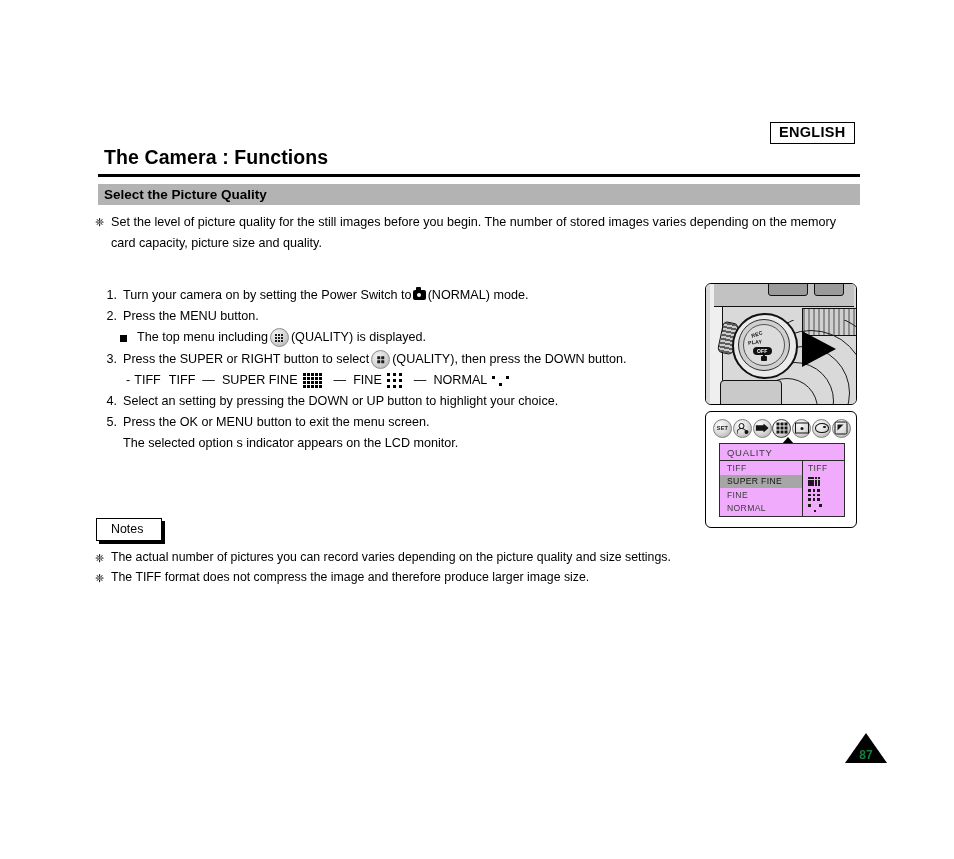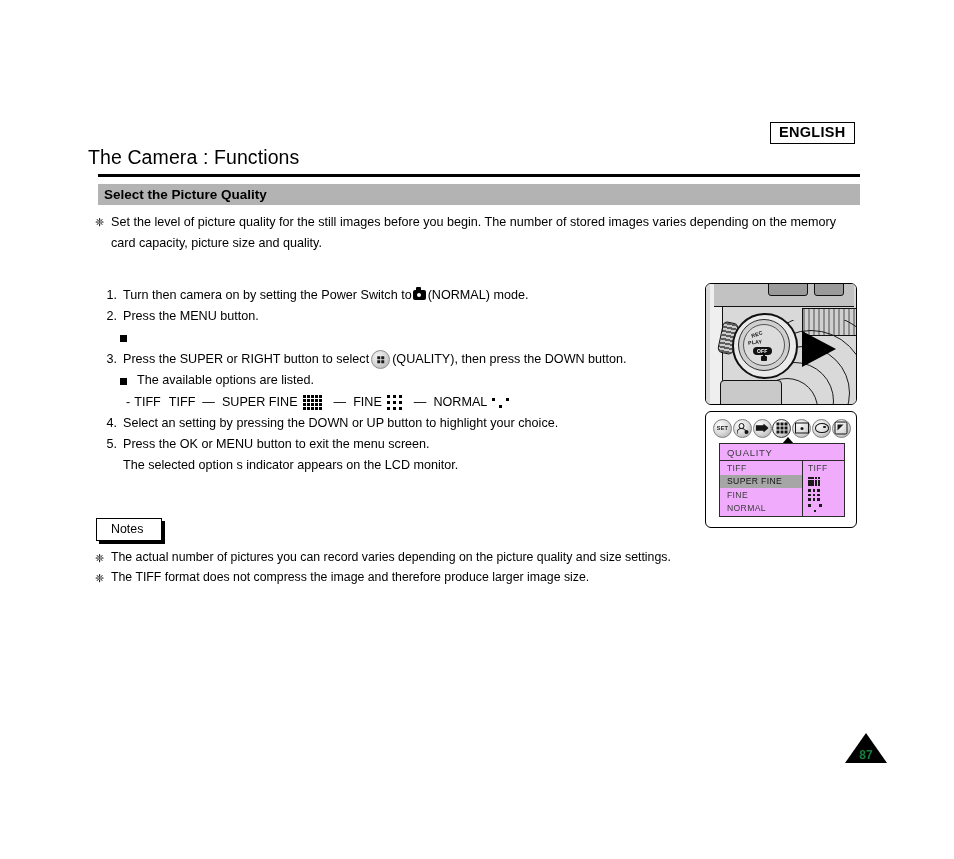--- a/index.html
+++ b/index.html
@@ -15,22 +15,22 @@
   .page{position:absolute;inset:0;}
 
   
   .english-badge{
     position:absolute; left:770px; top:122px;
     border:1.5px solid #000; background:#fff;
     font-size:14.5px; font-weight:bold; letter-spacing:.3px;
     padding:2px 8px 3px 8px; line-height:1;
   }
   .chapter-title{
-    position:absolute; left:88px; top:146px;
-    font-size:19.5px; font-weight:normal; letter-spacing:.1px;
+    position:absolute; left:104px; top:146px;
+    font-size:19.5px; font-weight:bold; letter-spacing:.1px;
     white-space:nowrap;
   }
   .title-rule{
     position:absolute; left:98px; top:174px; width:762px; height:3px;
     background:#000;
   }
   .section-bar{
     position:absolute; left:98px; top:184px; width:762px; height:21px;
     background:#b3b3b3;
   }
@@ -330,43 +330,50 @@
     <div class="bullet-row">
       <span class="glyph-flower">❈</span>
       <span class="bullet-text">Set the level of picture quality for the still images before you begin. The number of stored images varies depending on the memory card capacity, picture size and quality.</span>
     </div>
   </div>
 
   <div class="steps">
 
     <div class="step">
       <span class="step-num">1.</span>
-      <span class="step-body"><span>Turn then camera on by setting the Power Switch to</span><span class="cam-glyph"></span><span>(NORMAL) mode.</span></span>
+      <span class="step-body"><span>Turn your camera on by setting the Power Switch to</span><span class="cam-glyph"></span><span>(NORMAL) mode.</span></span>
     </div>
 
     <div class="step">
       <span class="step-num">2.</span>
       <span class="step-body">Press the MENU button.</span>
     </div>
     <div class="sub">
       <span class="sq"><i></i></span>
+      <span class="sub-text"><span>The top menu including</span><span class="round-ico ico-q1"><span class="mini">
+              <span></span>
+              <span></span>
+              <span></span>
+              <span></span>
+              <span></span>
+              <span></span>
+              <span></span>
+              <span></span>
+              <span></span>
+            </span></span><span>(QUALITY) is displayed.</span></span>
     </div>
 
     <div class="step">
       <span class="step-num">3.</span>
       <span class="step-body"><span>Press the SUPER or RIGHT button to select</span><span class="round-ico ico-q2"><span class="mini">
               <span></span>
               <span></span>
               <span></span>
               <span></span>
             </span></span><span>(QUALITY), then press the DOWN button.</span></span>
-    </div>
-    <div class="sub">
-      <span class="sq"><i></i></span>
-      <span class="sub-text">The available options are listed.</span>
     </div>
 
     <div class="optrow">
       <span class="seg">-</span>
       <span class="seg" style="padding-left:4px">TIFF</span>
       <span class="seg" style="padding-left:8px">TIFF</span>
       <span class="dash">—</span>
       <span class="seg">SUPER FINE</span>
       <span class="patt patt-grid p-superfine">
         <span></span>

